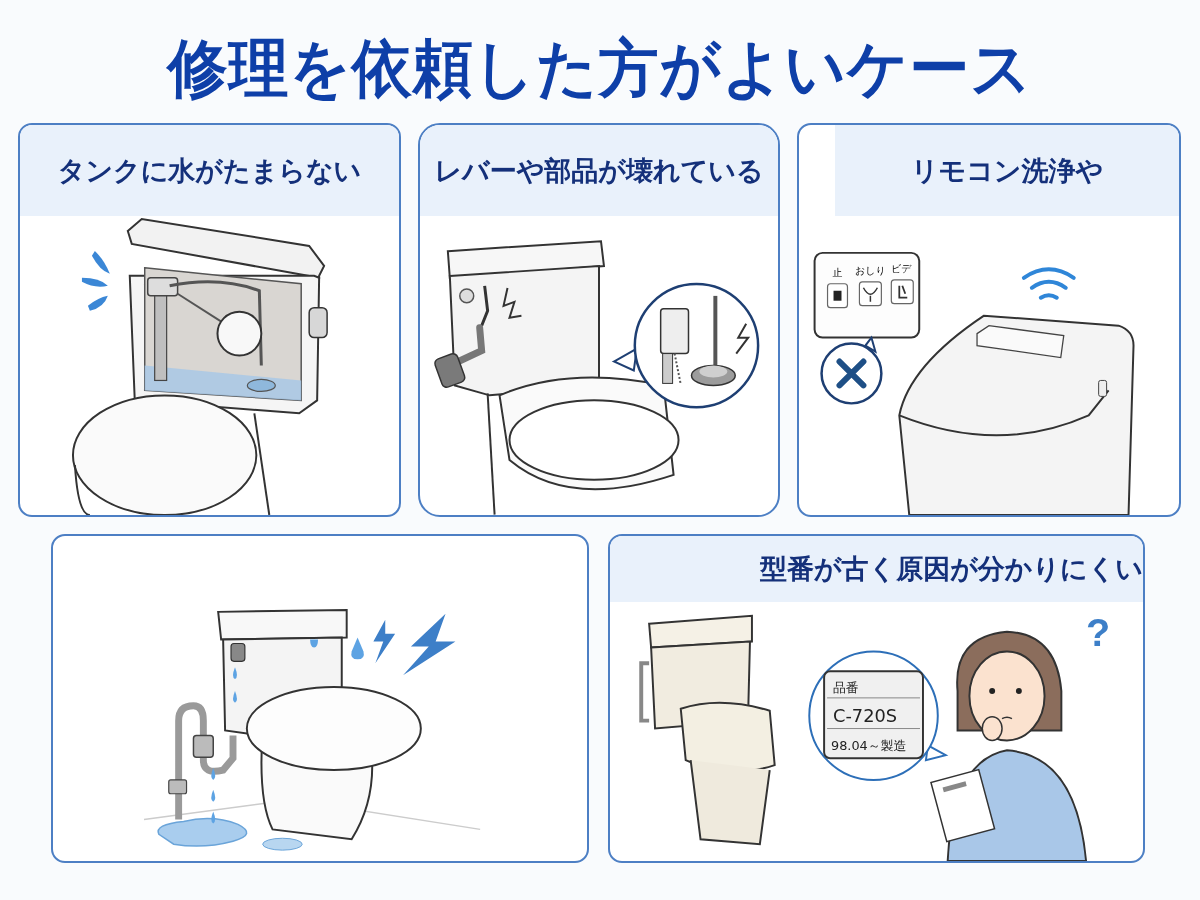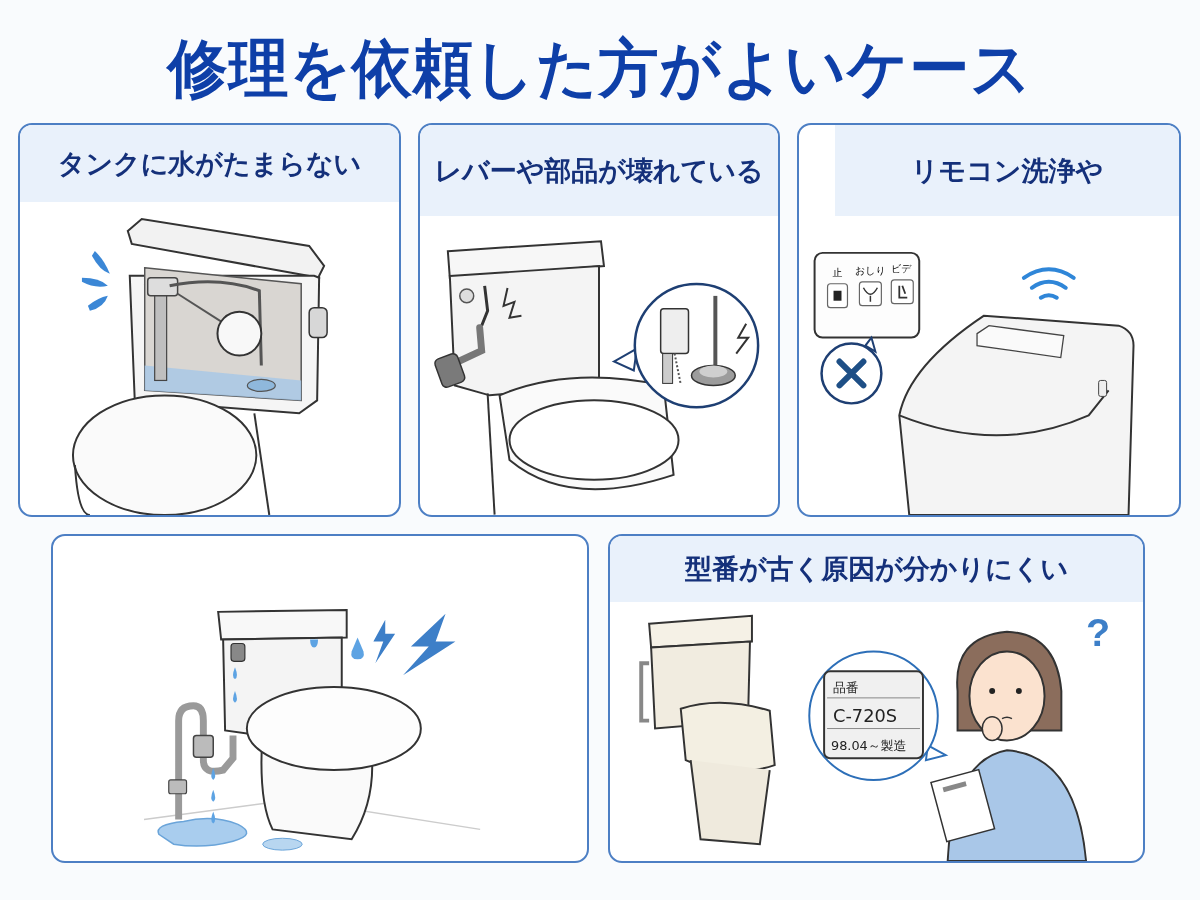--- a/index.html
+++ b/index.html
@@ -29,21 +29,21 @@
   .card-body { position: absolute; left: 0; right: 0; bottom: 0; }
   .card-body svg { width: 100%; height: 100%; display: block; }
   .remote-text { font-family: "DejaVu Sans", sans-serif; }
 </style>
 </head>
 <body>
 
 <div class="main-title">修理を依頼した方がよいケース</div>
 
 <div class="card" style="left:18px; top:123px; width:383px; height:394px;">
-  <div class="card-header" style="height:77px;">
+  <div class="card-header" style="height:91px;">
     <span>タンクに水がたまらない</span>
   </div>
   <div class="card-body" style="top:91px;">
     <svg viewBox="0 0 380 300">
 
       <g fill="#3b87d6">
         <path d="M75 35 Q85 45 90 58 Q80 55 72 40 Z"></path>
         <path d="M62 62 Q80 62 88 70 Q75 73 62 66 Z"></path>
         <path d="M68 90 Q78 82 88 80 Q84 92 70 95 Z"></path>
       </g>
@@ -64,21 +64,21 @@
 
       <rect x="290" y="92" width="18" height="30" rx="5" fill="#d7d7d7" stroke="#333" stroke-width="1.5"></rect>
 
       <ellipse cx="145" cy="240" rx="92" ry="60" fill="#fafafa" stroke="#333" stroke-width="2"></ellipse>
       <path d="M235 198 L250 300" stroke="#333" stroke-width="2" fill="none"></path>
       <path d="M55 250 Q58 300 70 300" stroke="#333" stroke-width="2" fill="none"></path>
     </svg>
   </div>
 </div>
 
-<div class="card" style="left:418px; top:123px; width:362px; height:394px;">
+<div class="card" style="left:418px; top:123px; width:362px; height:394px;border-radius:22px;">
   <div class="card-header" style="height:91px;">
     <span>レバーや部品が壊れている</span>
   </div>
   <div class="card-body" style="top:91px;">
     <svg viewBox="0 0 360 300">
 
       <path d="M28 35 L182 25 L185 50 L30 62 Z" fill="#f7f7f7" stroke="#333" stroke-width="2"></path>
 
       <path d="M30 60 L180 50 L180 170 L70 180 L35 170 Z" fill="#f4f4f4" stroke="#333" stroke-width="2"></path>
       <circle cx="47" cy="80" r="7" fill="#ddd" stroke="#555" stroke-width="1.5"></circle>
@@ -181,21 +181,21 @@
 
       <g fill="#3d7fc8">
         <path d="M334 18 L322 40 L332 40 L324 62 L344 32 L334 32 Z"></path>
         <path d="M395 12 L360 45 L378 45 L352 74 L405 40 L385 40 Z"></path>
       </g>
     </svg>
   </div>
 </div>
 
 <div class="card" style="left:608px; top:534px; width:537px; height:329px;">
-  <div class="card-header" style="height:66px;">
+  <div class="card-header" style="height:66px;justify-content:flex-end;">
     <span>型番が古く原因が分かりにくい</span>
   </div>
   <div class="card-body" style="top:66px;">
     <svg viewBox="0 0 536 262">
 
       <path d="M38 22 L142 14 L142 40 L40 46 Z" fill="#f5f1e6" stroke="#333" stroke-width="2"></path>
       <path d="M40 46 L140 40 L138 120 L44 128 Z" fill="#f1ece0" stroke="#333" stroke-width="2"></path>
       <path d="M38 62 L30 62 L30 120 L38 120" fill="none" stroke="#888" stroke-width="4"></path>
       <path d="M70 108 Q110 95 160 110 L165 165 Q120 180 75 160 Z" fill="#f3efe2" stroke="#333" stroke-width="2"></path>
       <path d="M80 160 L90 240 L150 245 L160 170" fill="#efeadd" stroke="#333" stroke-width="2"></path>

